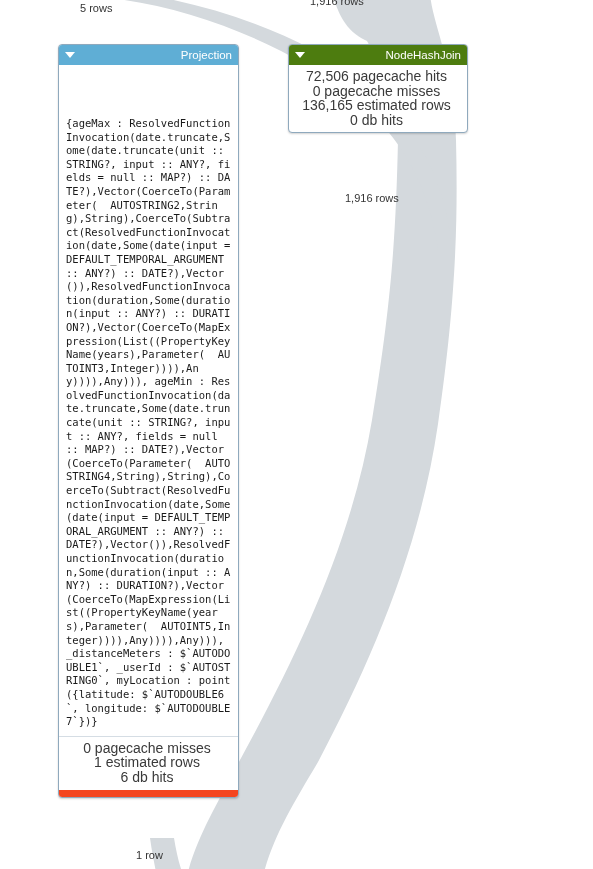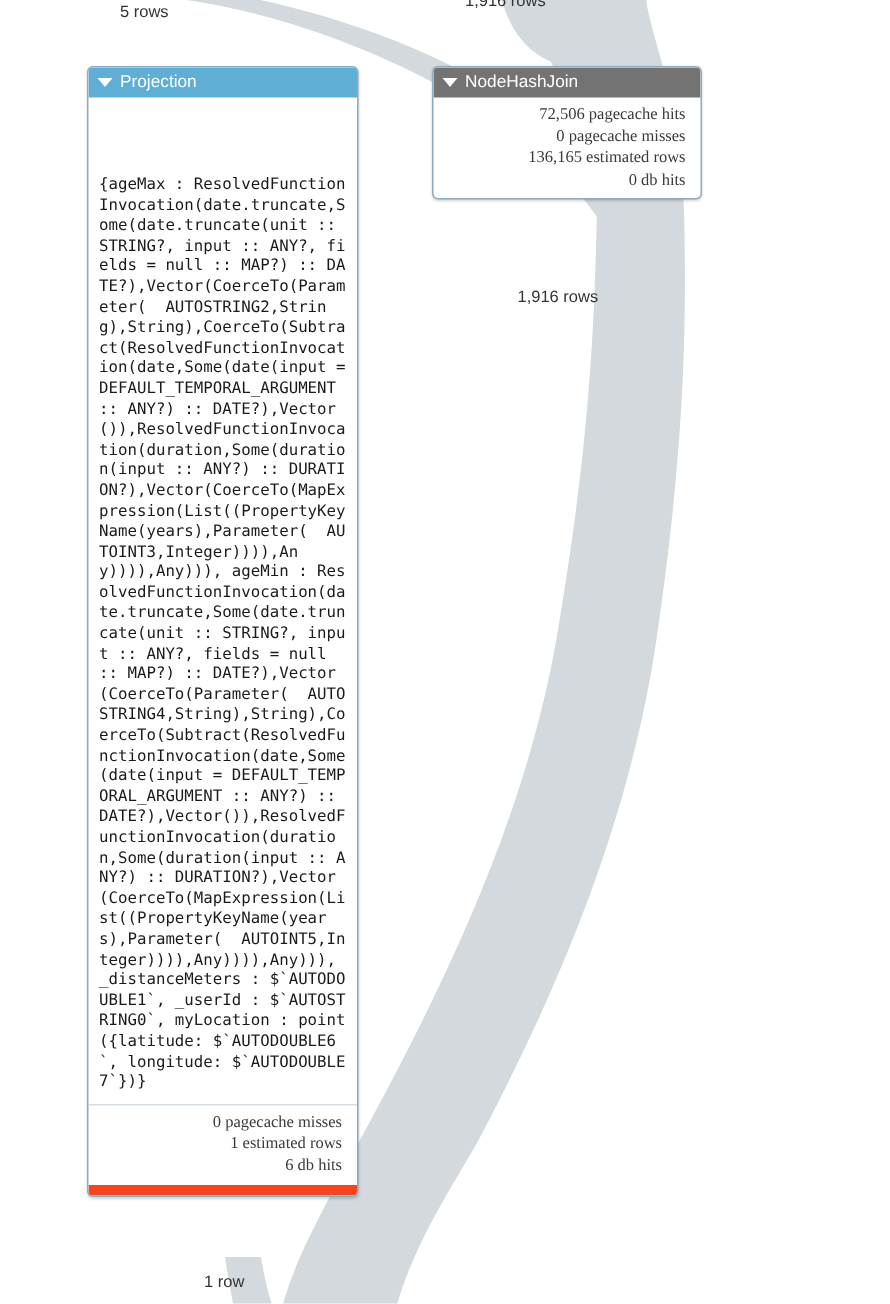--- a/index.html
+++ b/index.html
@@ -36,20 +36,21 @@
   .node-header{
     height:20px;
     line-height:20px;
     padding:0 6px;
     font-size:11.5px;
     color:#ffffff;
     display:flex;
     align-items:center;
     gap:5px;
     box-sizing:border-box;
+    justify-content:space-between;
   }
   .caret{
     display:inline-block;
     width:0;height:0;
     border-left:5px solid transparent;
     border-right:5px solid transparent;
     border-top:6px solid #ffffff;
     flex:none;
   }
   .node-vars{
@@ -68,25 +69,24 @@
     font-size:10.5px;
     line-height:13.6px;
     color:#1a1a1a;
     border-bottom:1px solid #d5dde4;
     white-space:pre-wrap;
     word-break:break-all;
     margin-top:46px;
   }
   .node-stats{
     padding:4px 10px 5px 7px;
-    font-size:11px;
+    font-size:14px;
     line-height:14.6px;
     color:#3a3a3a;
-    text-align:right;
-    font-family:Liberation Serif, serif;
+    text-align:center;
   }
   .stat-row{white-space:nowrap;}
   .node-bar{height:7px;width:100%;}
 
   
   #node-projection{left:58px;top:44px;width:181px;}
   #node-nodehashjoin{left:288px;top:44px;width:180px;}
 </style>
 </head>
 <body>
@@ -137,21 +137,21 @@
     <div class="node-detail">{ageMax : ResolvedFunctionInvocation(date.truncate,Some(date.truncate(unit :: STRING?, input :: ANY?, fields = null :: MAP?) :: DATE?),Vector(CoerceTo(Parameter(  AUTOSTRING2,String),String),CoerceTo(Subtract(ResolvedFunctionInvocation(date,Some(date(input = DEFAULT_TEMPORAL_ARGUMENT :: ANY?) :: DATE?),Vector()),ResolvedFunctionInvocation(duration,Some(duration(input :: ANY?) :: DURATION?),Vector(CoerceTo(MapExpression(List((PropertyKeyName(years),Parameter(  AUTOINT3,Integer)))),Any)))),Any))), ageMin : ResolvedFunctionInvocation(date.truncate,Some(date.truncate(unit :: STRING?, input :: ANY?, fields = null :: MAP?) :: DATE?),Vector(CoerceTo(Parameter(  AUTOSTRING4,String),String),CoerceTo(Subtract(ResolvedFunctionInvocation(date,Some(date(input = DEFAULT_TEMPORAL_ARGUMENT :: ANY?) :: DATE?),Vector()),ResolvedFunctionInvocation(duration,Some(duration(input :: ANY?) :: DURATION?),Vector(CoerceTo(MapExpression(List((PropertyKeyName(years),Parameter(  AUTOINT5,Integer)))),Any)))),Any))), _distanceMeters : $`AUTODOUBLE1`, _userId : $`AUTOSTRING0`, myLocation : point({latitude: $`AUTODOUBLE6`, longitude: $`AUTODOUBLE7`})}</div>
     <div class="node-stats">
       <div class="stat-row">0 pagecache misses</div>
       <div class="stat-row">1 estimated rows</div>
       <div class="stat-row">6 db hits</div>
     </div>
     <div class="node-bar" style="background:#f4451f;"></div>
   </div>
 
   <div class="node" id="node-nodehashjoin">
-    <div class="node-header" style="background:#737373;">
+    <div class="node-header" style="background:#4d7c0f;">
       <span class="caret"></span>
       <span>NodeHashJoin</span>
     </div>
     <div class="node-stats">
       <div class="stat-row">72,506 pagecache hits</div>
       <div class="stat-row">0 pagecache misses</div>
       <div class="stat-row">136,165 estimated rows</div>
       <div class="stat-row">0 db hits</div>
     </div>
   </div>

